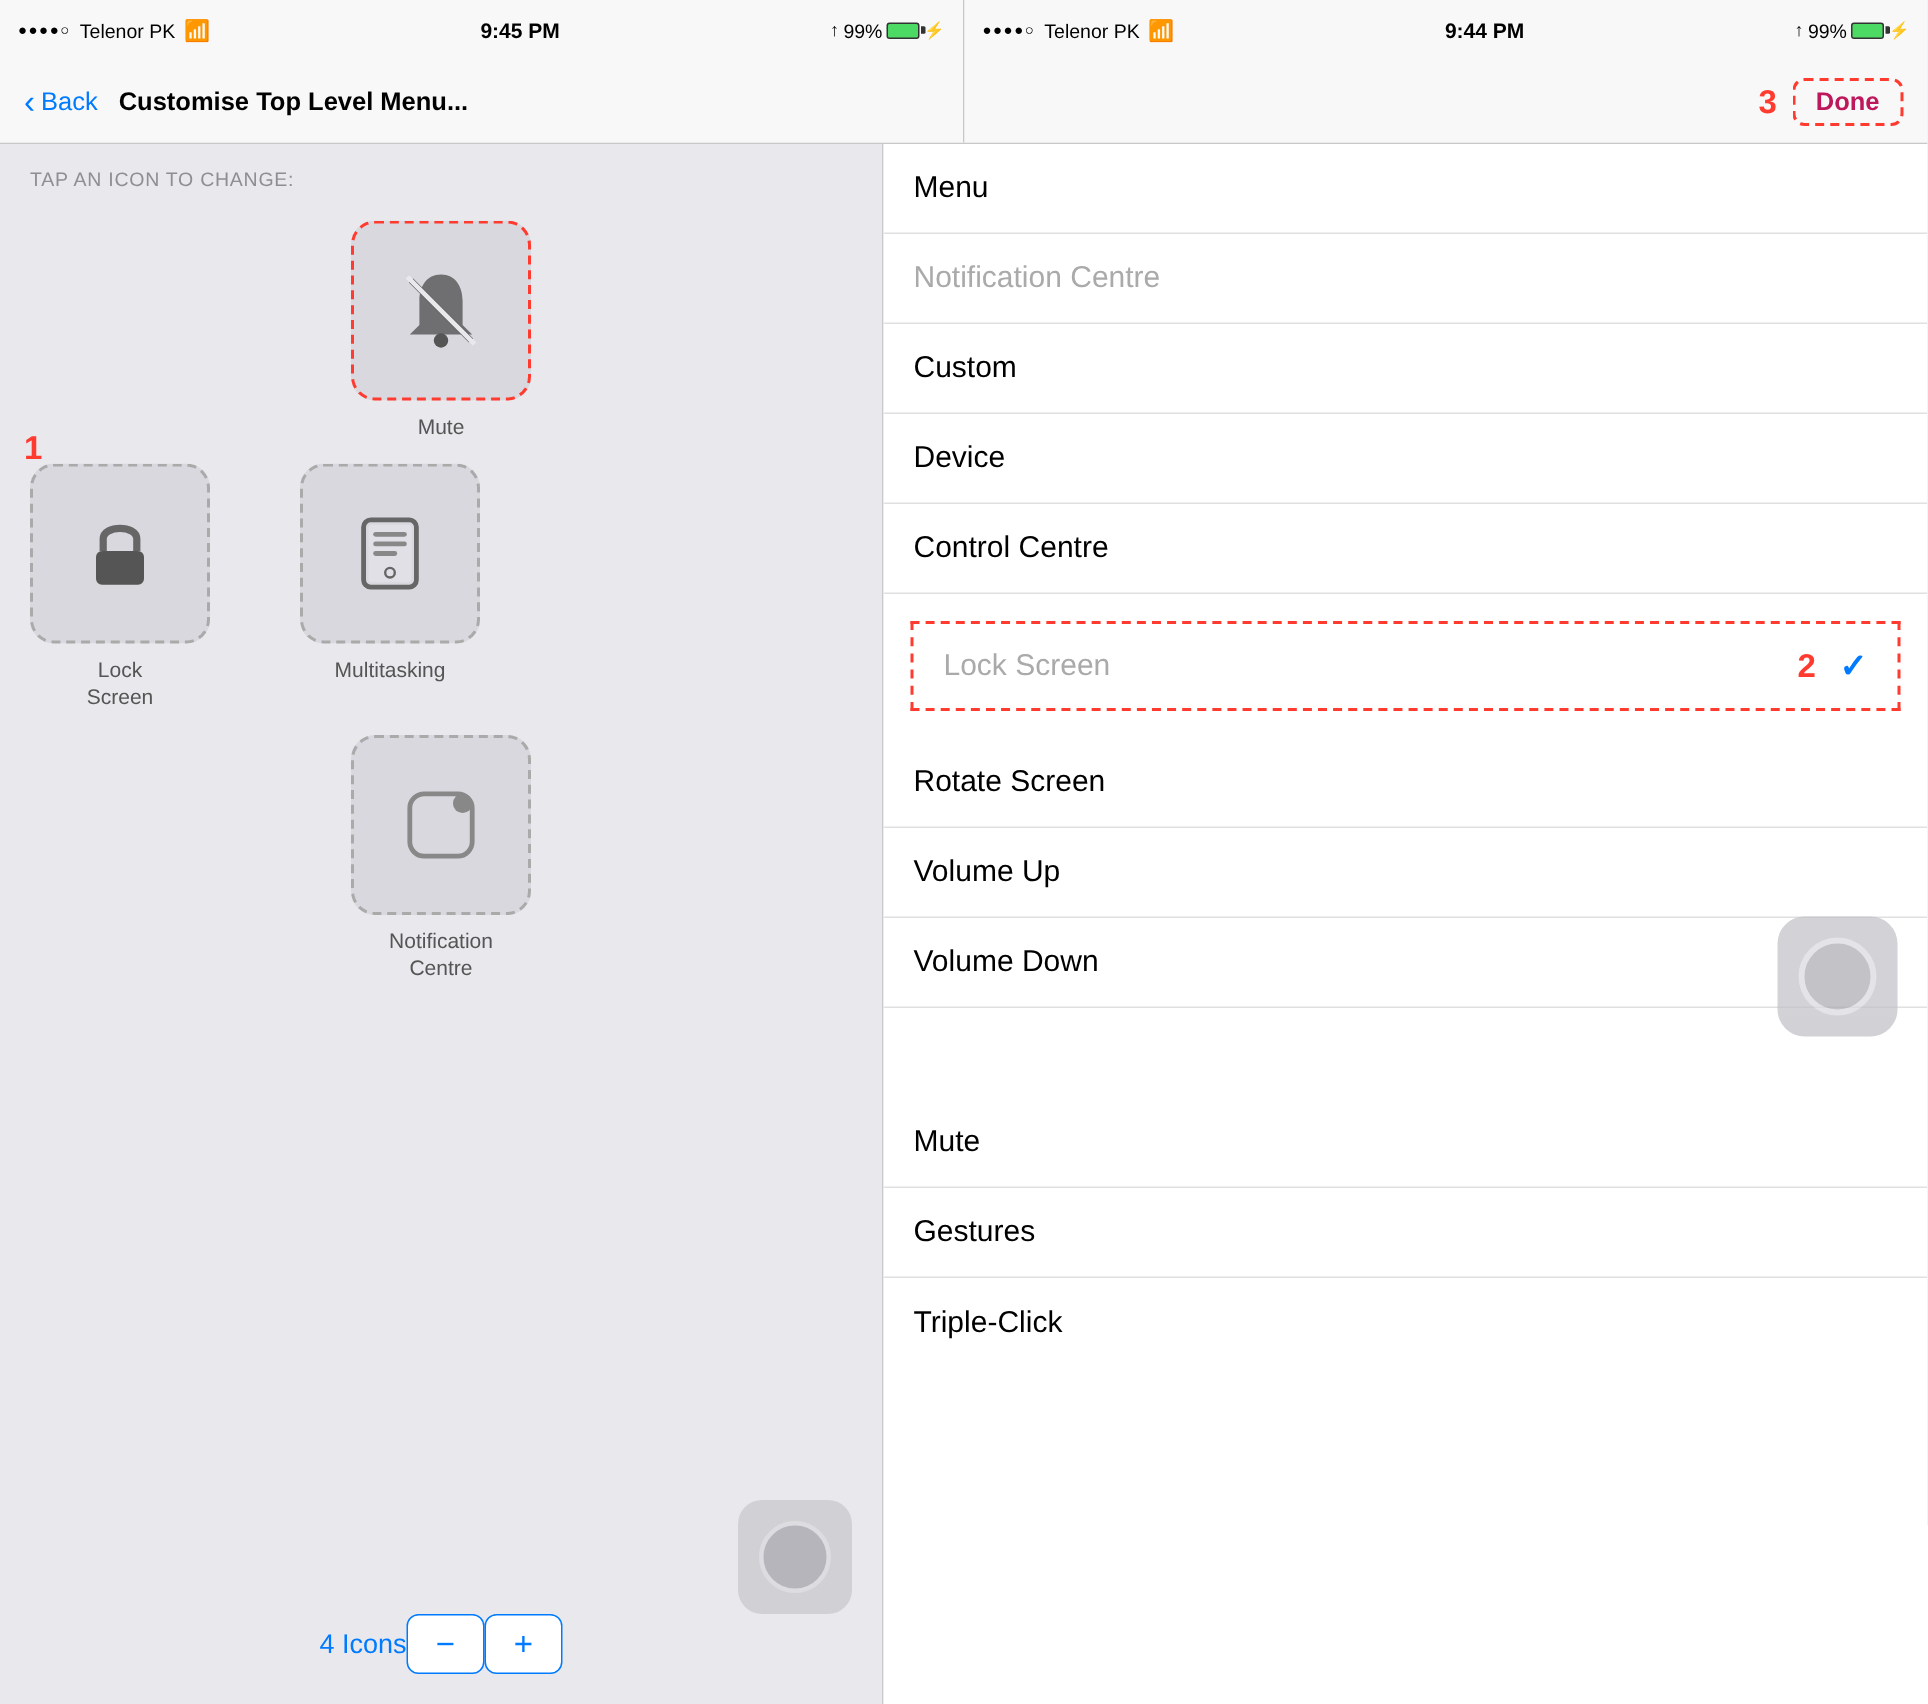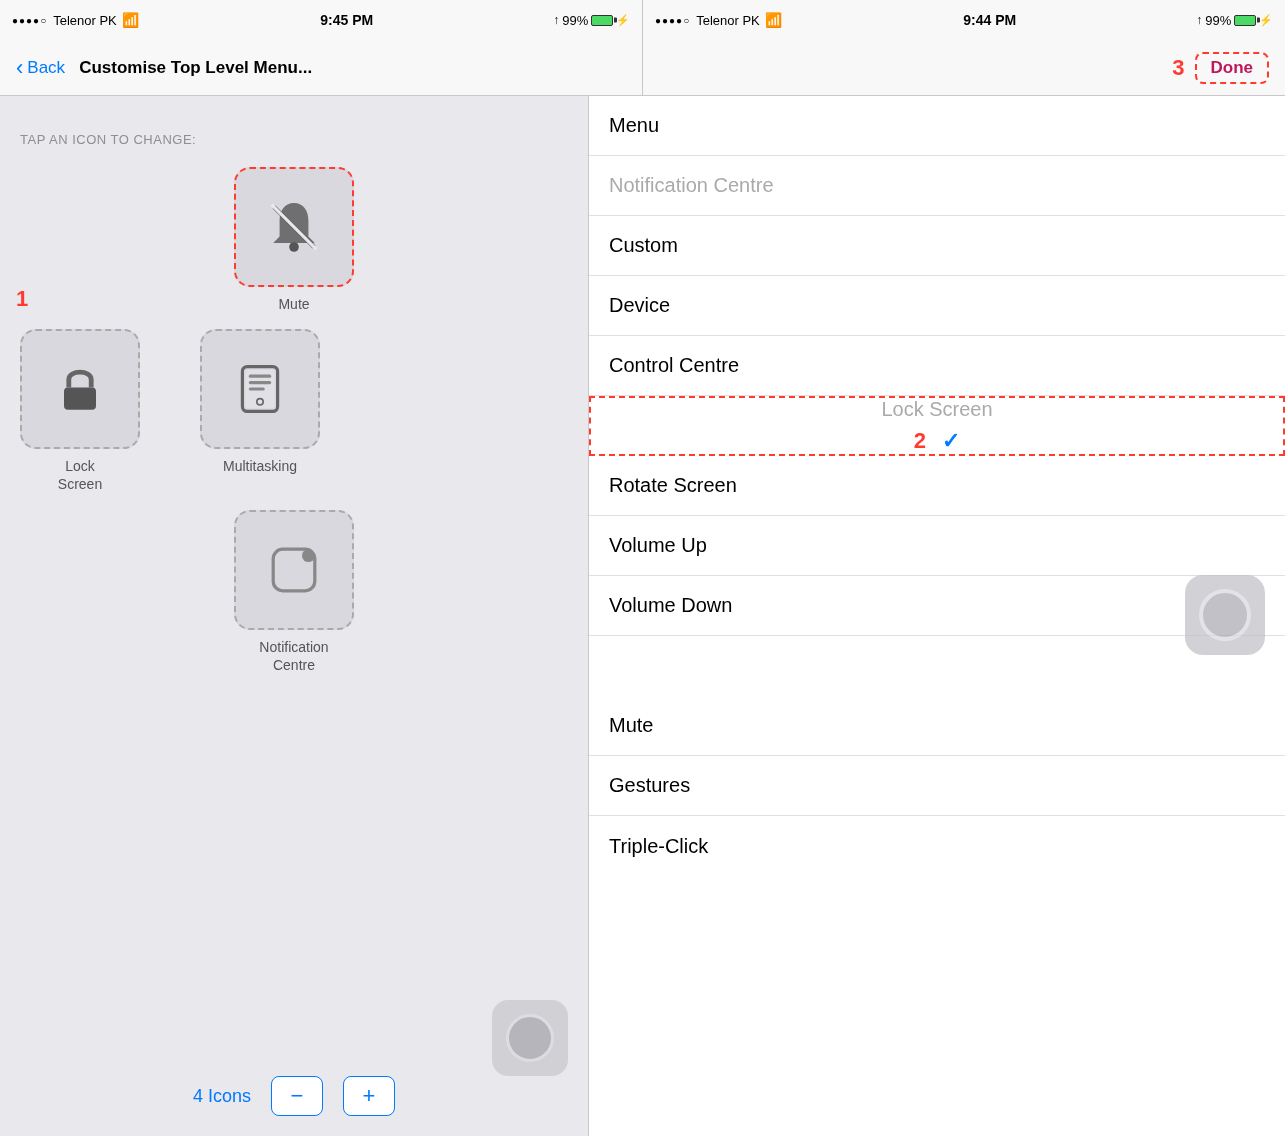--- a/index.html
+++ b/index.html
@@ -127,21 +127,21 @@
       overflow: hidden;
     }
 
     
     .left-panel {
       width: 589px;
       background: #e8e8ed;
       flex-shrink: 0;
       display: flex;
       flex-direction: column;
-      padding: 36px 20px 16px 20px;
+      padding: 16px 20px 16px 20px;
       border-right: 1px solid #c8c8c8;
       position: relative;
     }
     .tap-label {
       font-size: 13px;
       color: #8e8e93;
       font-weight: 500;
       letter-spacing: 0.5px;
       margin-bottom: 20px;
     }
@@ -202,21 +202,21 @@
 
     
     .bottom-bar {
       position: absolute;
       bottom: 20px;
       left: 0;
       right: 0;
       display: flex;
       align-items: center;
       justify-content: center;
-      gap: 20px;
+      gap: 0;
     }
     .icons-count {
       color: #007aff;
       font-size: 18px;
       font-weight: 500;
     }
     .count-btn {
       width: 52px;
       height: 40px;
       border: 1.5px solid #007aff;
@@ -275,22 +275,21 @@
     .menu-item:last-child { border-bottom: none; }
     .menu-item-text {
       font-size: 20px;
       color: #000;
     }
     .menu-item-text.greyed {
       color: #aaa;
     }
     .menu-item.selected-item {
       border: 2px dashed #ff3b30;
-      margin: 0;
-      flex-direction: column;
+      margin: 18px;
     }
     .checkmark {
       color: #007aff;
       font-size: 22px;
       font-weight: 600;
     }
     .step2-badge {
       color: #ff3b30;
       font-size: 22px;
       font-weight: 700;

